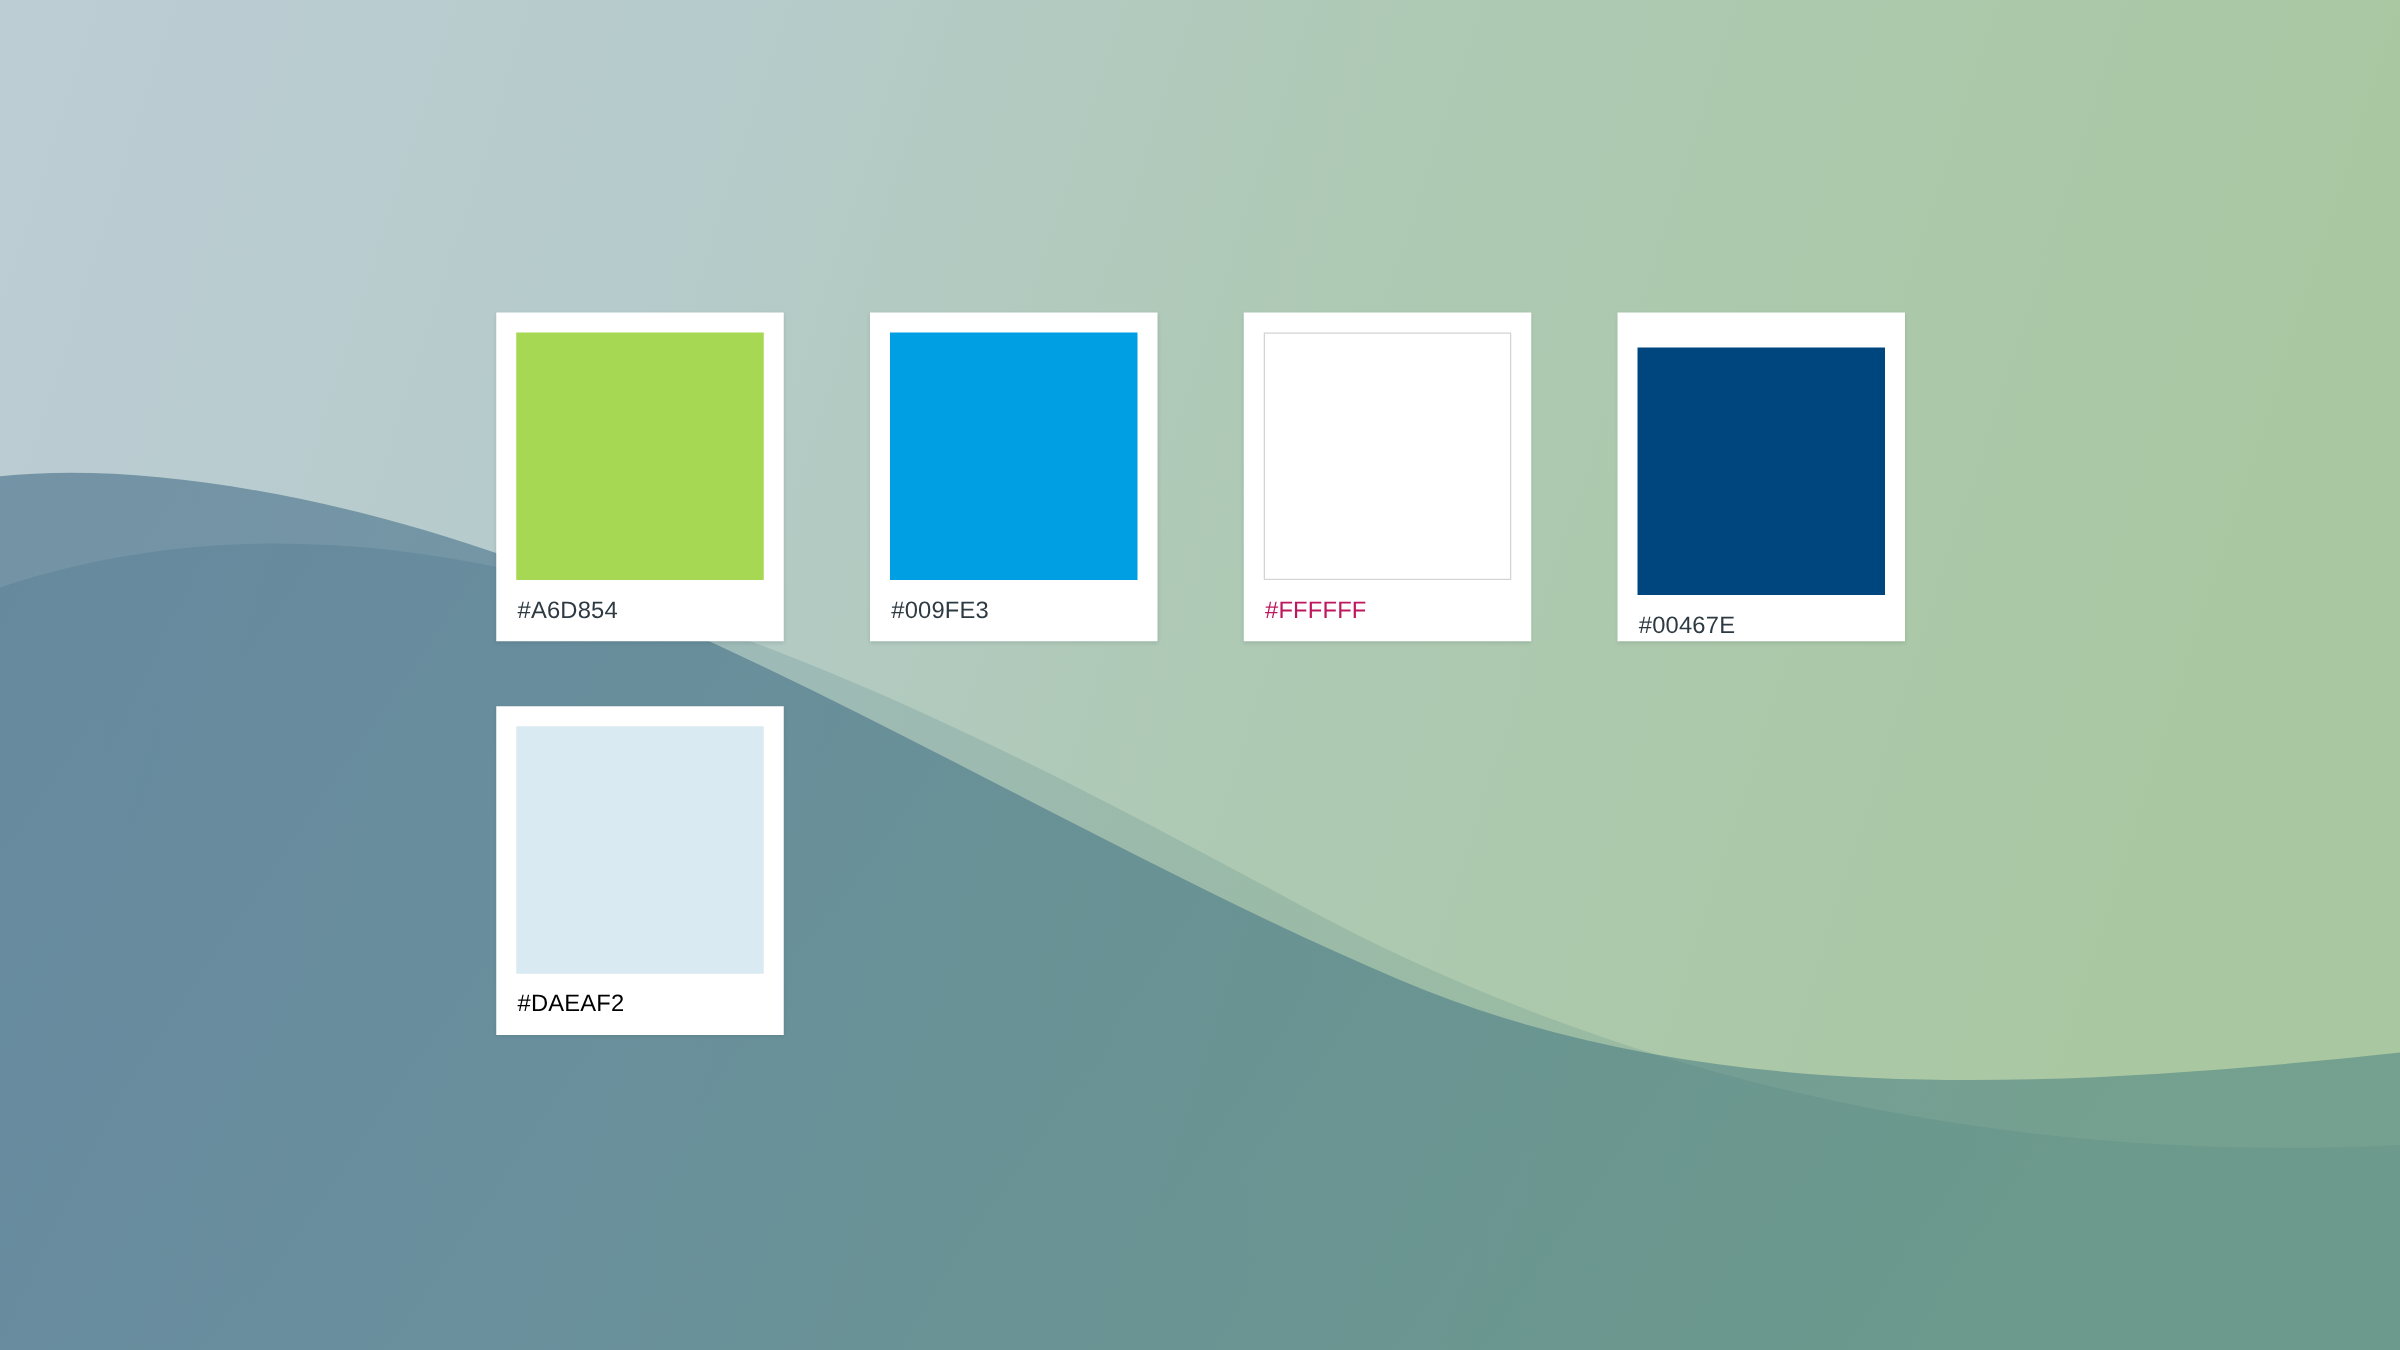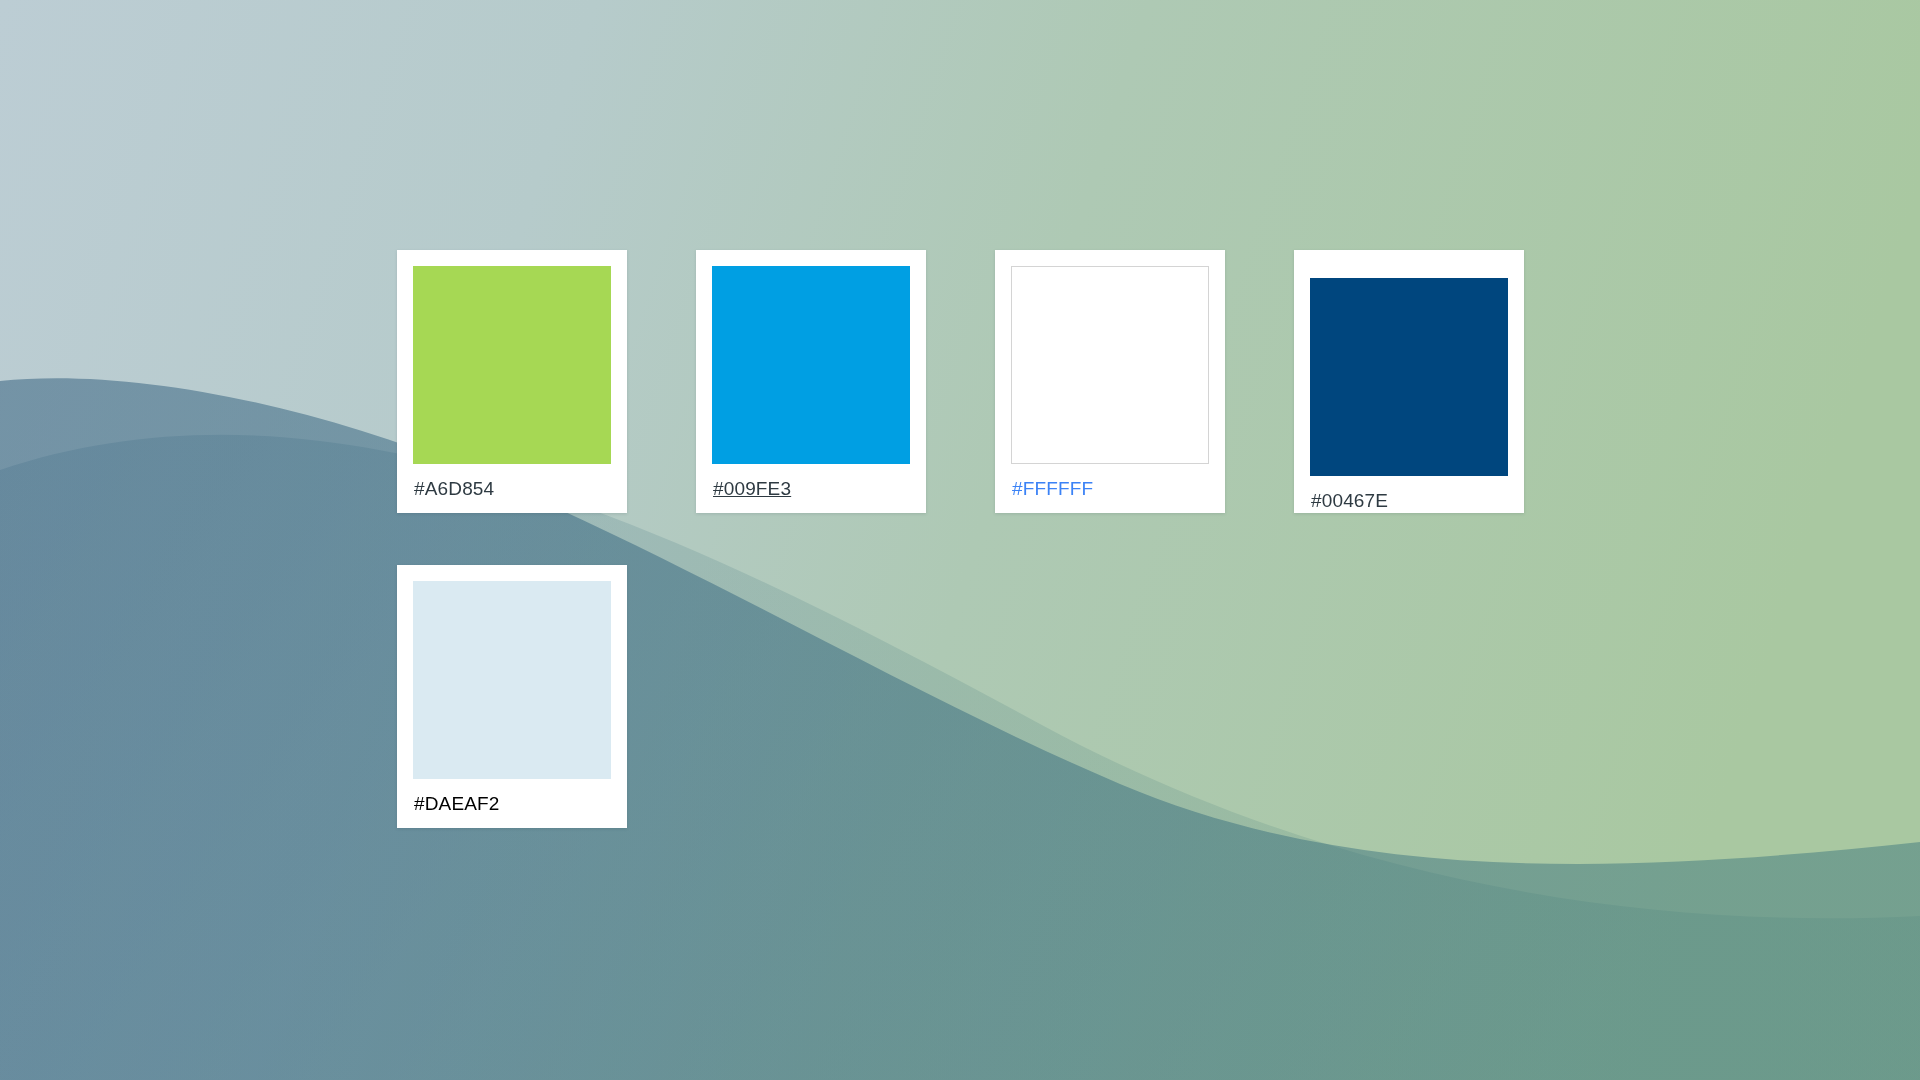--- a/index.html
+++ b/index.html
@@ -95,25 +95,25 @@
   <path fill="url(#waveGrad)" fill-opacity="0.45" d="M0,381 C120,368 300,400 470,470 C700,566 900,690 1120,784 C1360,886 1640,872 1920,842 L1920,1080 L0,1080 Z"></path>
 </svg>
 
 <main id="palette-board">
     <div class="swatch-card" style="background: rgb(255, 255, 255);">
       <div class="swatch-chip" style="background: rgb(166, 216, 84);"></div>
       <div class="swatch-label" style="color: rgb(46, 58, 66);">#A6D854</div>
     </div>
     <div class="swatch-card" style="background: rgb(255, 255, 255);">
       <div class="swatch-chip" style="background: rgb(0, 159, 227);"></div>
-      <div class="swatch-label" style="color: rgb(46, 58, 66); text-decoration: underline;">#009FE3</div>
+      <div class="swatch-label" style="color: rgb(46, 58, 66);">#009FE3</div>
     </div>
     <div class="swatch-card" style="background: rgb(255, 255, 255);">
       <div class="swatch-chip" style="background: rgb(255, 255, 255); border: 1px solid rgb(212, 212, 212);"></div>
-      <div class="swatch-label" style="color: #3b82f6;">#FFFFFF</div>
+      <div class="swatch-label" style="color: #be185d;">#FFFFFF</div>
     </div>
     <div class="swatch-card" style="background: rgb(255, 255, 255); justify-content: flex-end;">
       <div class="swatch-chip" style="background: rgb(0, 70, 126);"></div>
       <div class="swatch-label" style="color: rgb(46, 58, 66);">#00467E</div>
     </div>
     <div class="swatch-card" style="background: rgb(255, 255, 255);">
       <div class="swatch-chip" style="background: rgb(218, 234, 242);"></div>
       <div class="swatch-label" style="color: #000000;">#DAEAF2</div>
     </div>
   </main>

